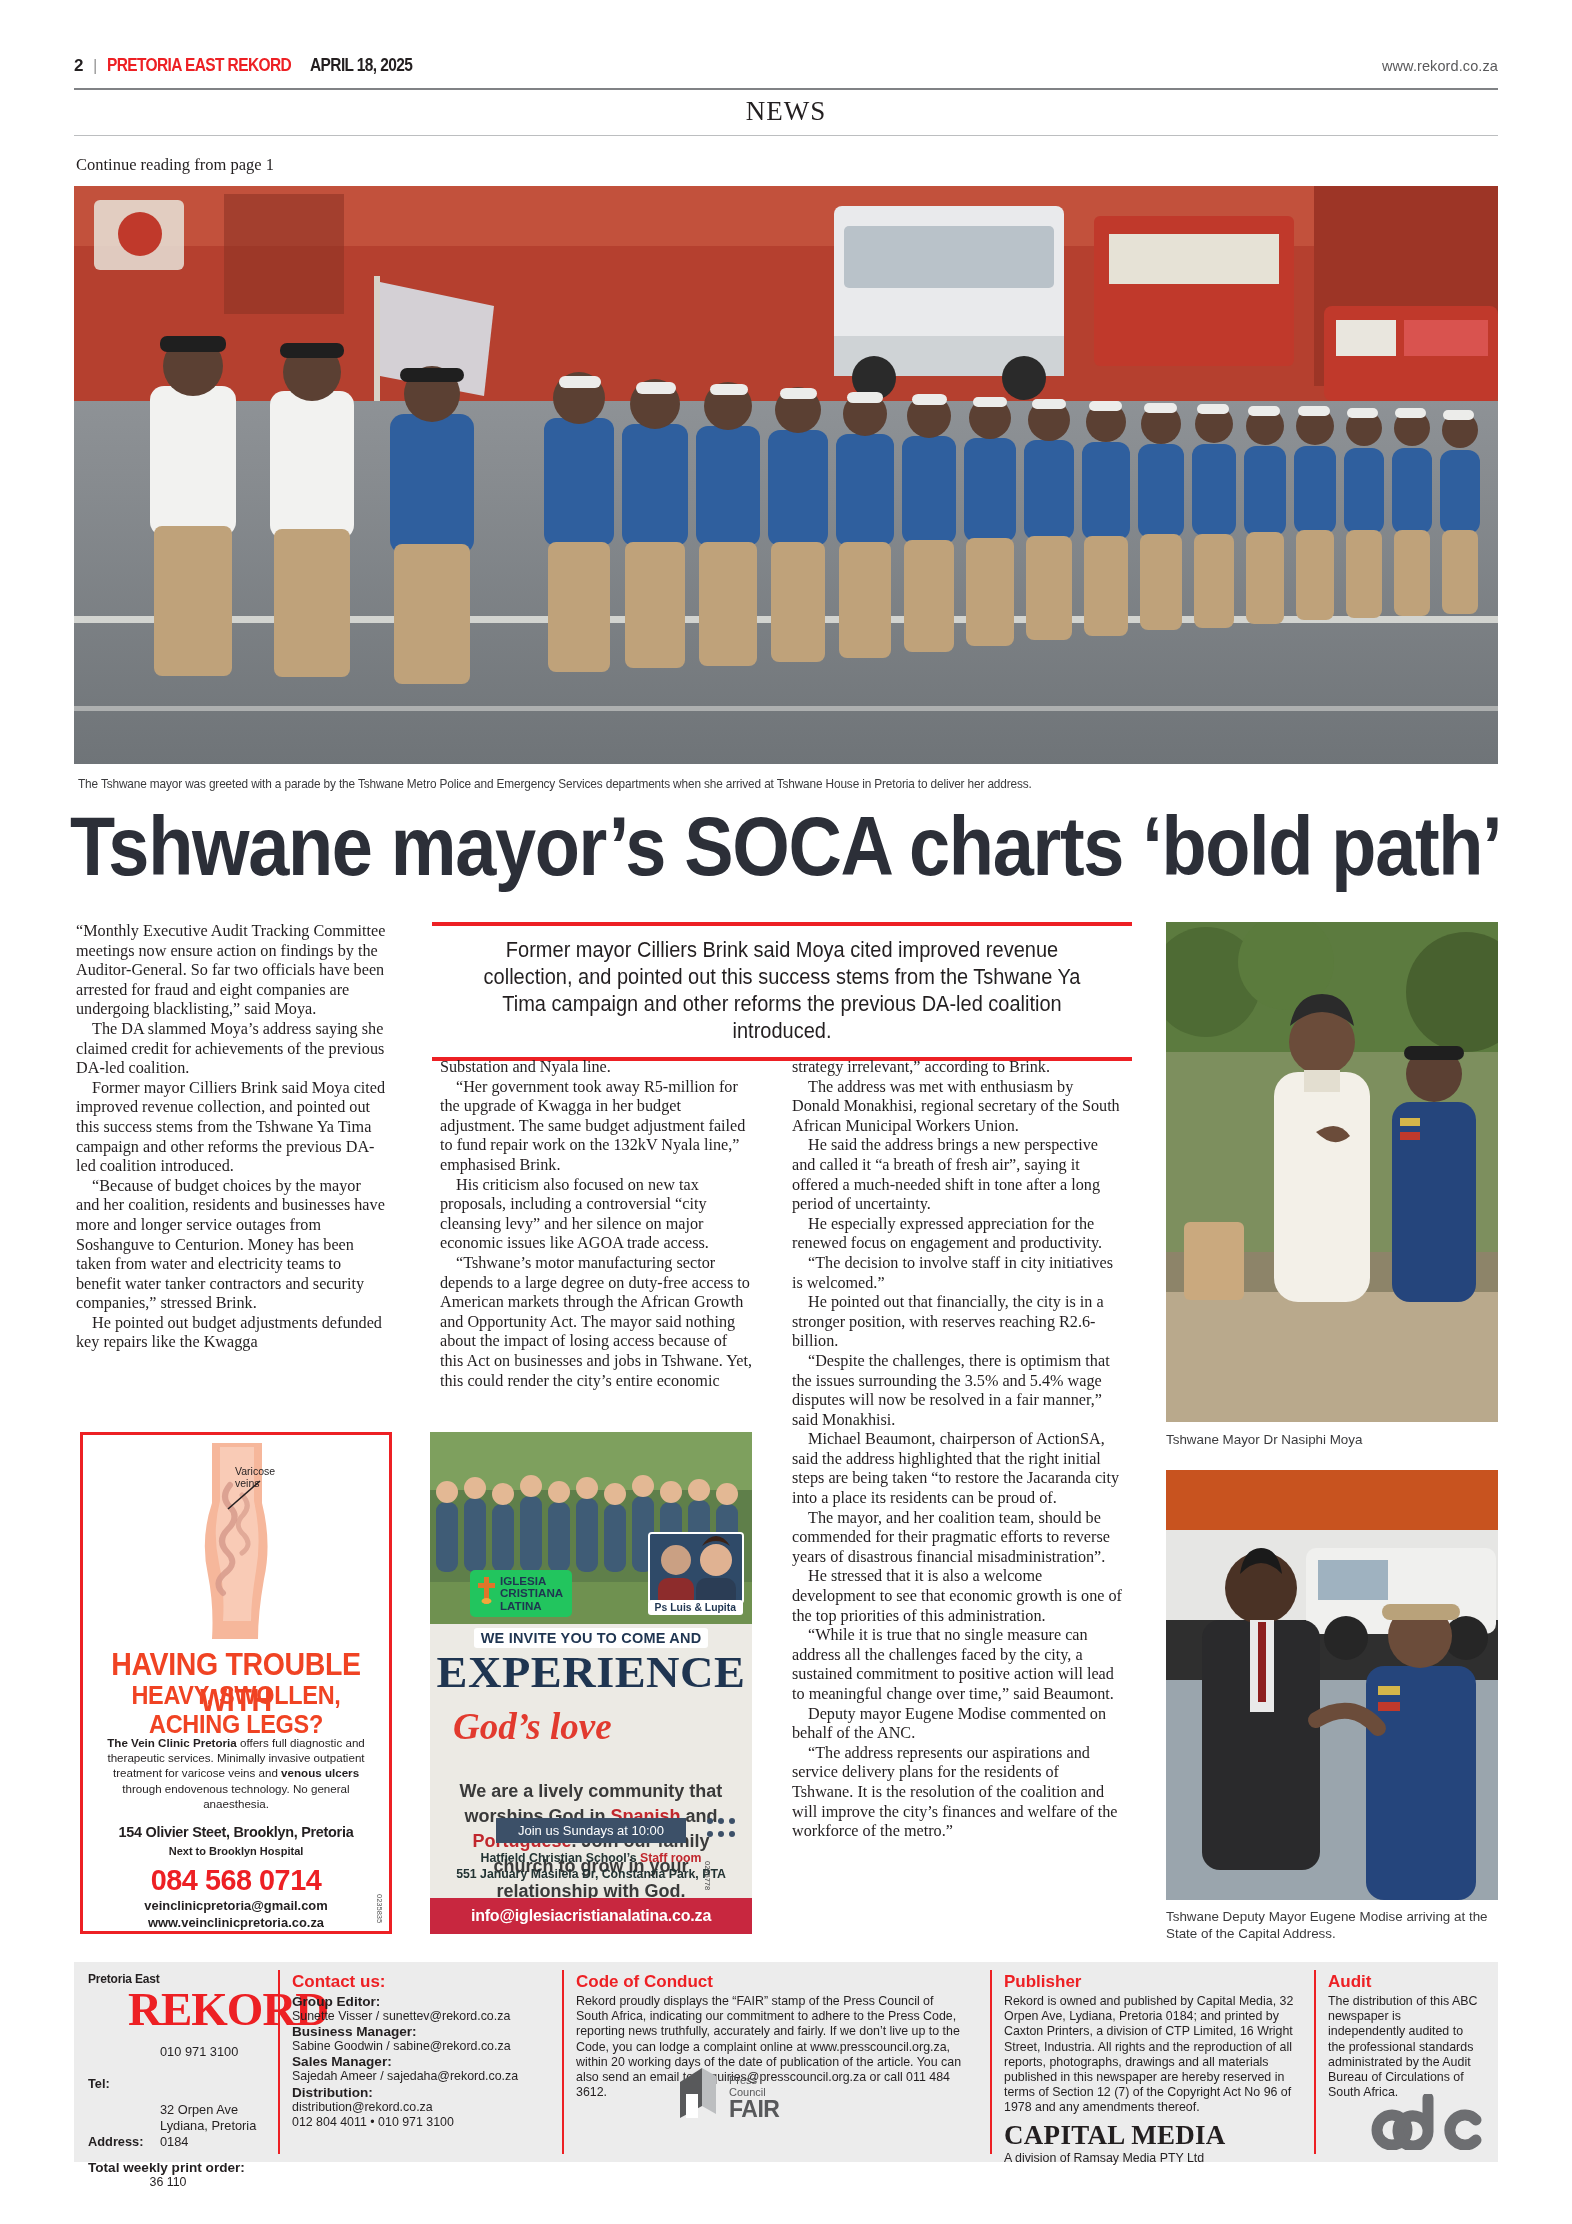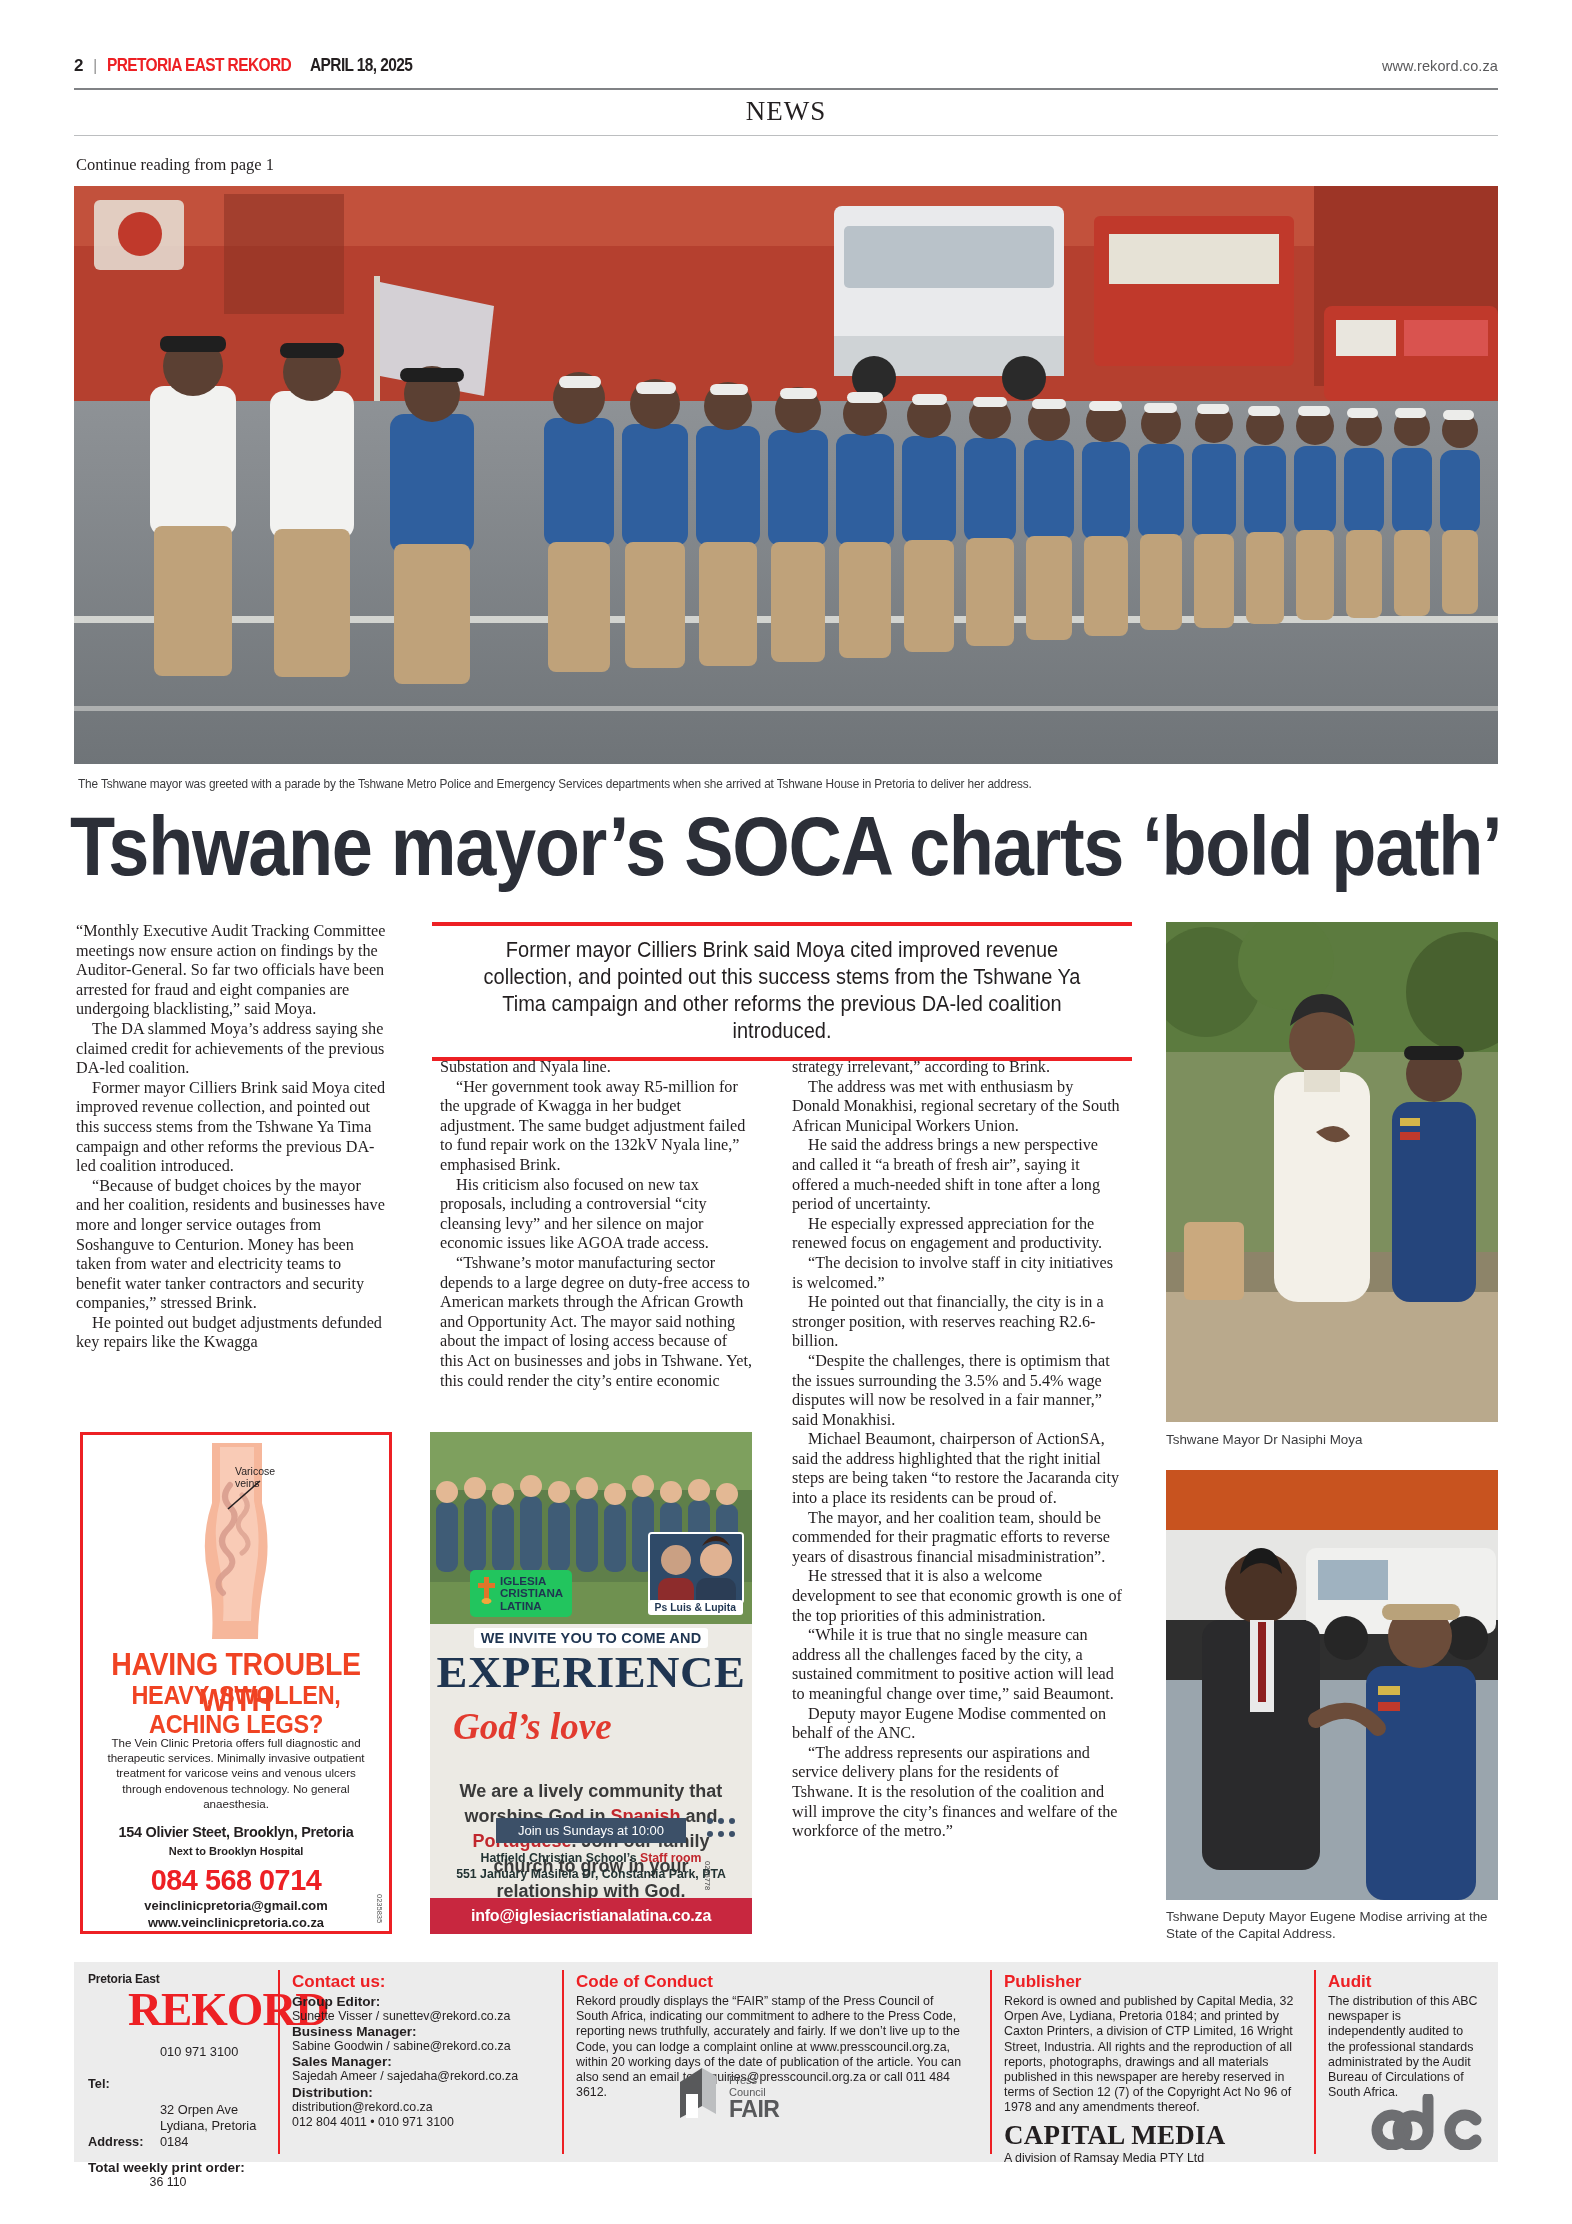--- a/index.html
+++ b/index.html
@@ -49,21 +49,21 @@
   .rp2{position:absolute;left:1166px;top:1470px;width:332px;height:430px;overflow:hidden;background:#6d7a86;}
   .rp2cap{position:absolute;left:1166px;top:1908px;width:340px;font-size:13.4px;line-height:17px;color:#3b3b3d;}
 
   
   .veinad{position:absolute;left:80px;top:1432px;width:312px;height:502px;border:3px solid #ed2024;background:#fff;box-sizing:border-box;overflow:hidden;}
   .legwrap{position:absolute;left:50%;top:8px;transform:translateX(-50%);width:132px;height:196px;}
   .vlabel{position:absolute;left:152px;top:30px;font-size:10.5px;line-height:12px;color:#231f20;}
   .vad-h1{position:absolute;left:0;right:0;top:212px;text-align:center;font-family:"Liberation Sans Narrow","Liberation Sans",sans-serif;font-weight:bold;font-size:31px;color:#f04323;letter-spacing:-0.4px;transform:scaleX(0.92);}
   .vad-h2{position:absolute;left:0;right:0;top:246px;text-align:center;font-family:"Liberation Sans Narrow","Liberation Sans",sans-serif;font-weight:bold;font-size:25.5px;color:#f04323;letter-spacing:-0.3px;transform:scaleX(0.92);}
   .vad-body{position:absolute;left:16px;right:16px;top:300px;text-align:center;font-size:11.6px;line-height:15.2px;color:#231f20;}
-  .vad-body b{font-weight:normal;text-align:center;}
+  .vad-body b{font-weight:bold;text-align:center;}
   .vad-addr{position:absolute;left:6px;right:6px;top:388px;text-align:center;font-weight:bold;font-size:15.2px;color:#231f20;letter-spacing:-0.3px;transform:scaleX(0.95);}
   .vad-sub{position:absolute;left:6px;right:6px;top:409px;text-align:center;font-weight:bold;font-size:11.6px;color:#231f20;transform:scaleX(0.95);}
   .vad-tel{position:absolute;left:0;right:0;top:428px;text-align:center;font-weight:bold;font-size:30px;color:#ed2024;letter-spacing:-0.5px;transform:scaleX(0.96);}
   .vad-mail{position:absolute;left:0;right:0;top:462px;text-align:center;font-weight:bold;font-size:13.6px;line-height:17px;color:#231f20;transform:scaleX(0.95);}
   .vad-code{position:absolute;right:5px;bottom:8px;font-size:7.5px;color:#555;writing-mode:vertical-rl;}
 
   
   .churchad{position:absolute;left:430px;top:1432px;width:322px;height:502px;overflow:hidden;background:#eceae4;}
   .ch-photo{position:absolute;left:0;top:0;width:322px;height:192px;overflow:hidden;}
   .ch-logo{position:absolute;left:40px;top:138px;background:#22c55e;border-radius:5px;padding:5px 9px 5px 30px;font-weight:bold;font-size:11.6px;line-height:12.4px;color:#1f3551;}

